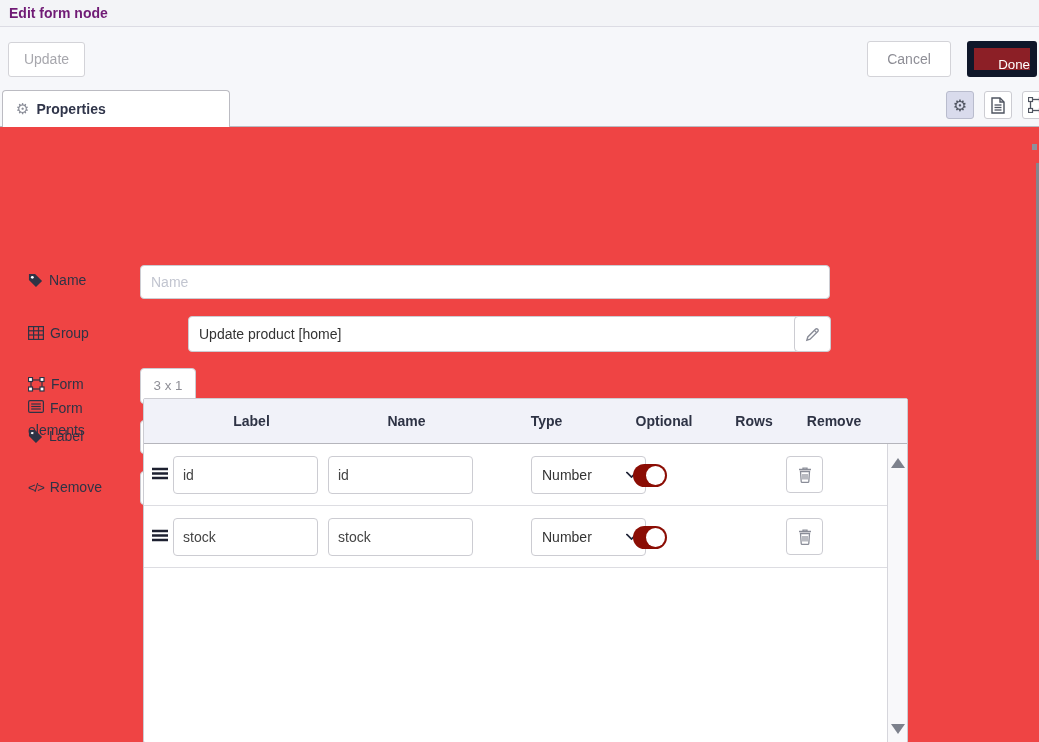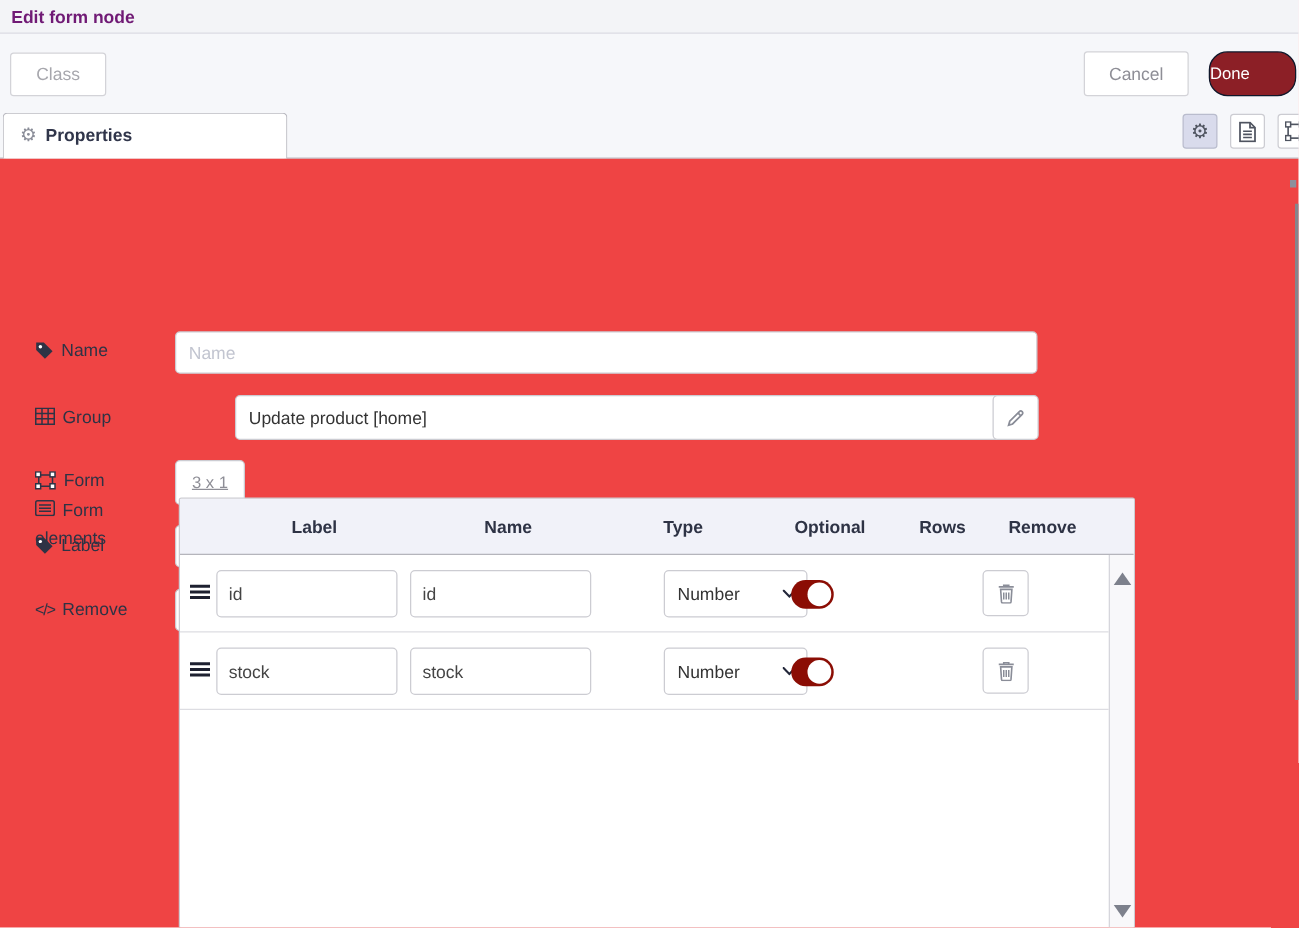--- a/index.html
+++ b/index.html
@@ -25,22 +25,22 @@
   }
   .toolbar { position:absolute; left:0; top:28px; width:1039px; height:62px; }
   .btn {
     display:inline-block; background:#fff; border:1px solid #d3d3d8; border-radius:3px;
     font-size:14px; text-align:center; cursor:pointer;
   }
   .btn-delete { position:absolute; left:8px; top:14px; width:77px; height:35px; color:#a7a7ad; line-height:33px; }
   .btn-cancel { position:absolute; left:867px; top:13px; width:84px; height:36px; color:#8e8e96; line-height:34px; }
   .btn-done {
     position:absolute; left:967px; top:13px; width:70px; height:36px;
-    background:#8c1f26; border:1px solid #0f172a; border-radius:15px;
-    color:#fff; line-height:34px; text-align:left; cursor:pointer;
+    background:#8c1f26; border:7px solid #0f172a; border-radius:3px;
+    color:#fff; line-height:34px; text-align:right; cursor:pointer;
   }
   
   .tabbar { position:absolute; left:0; top:90px; width:1039px; height:37px; border-bottom:1px solid #bbbbc2; }
   .tab-active {
     position:absolute; left:2px; top:0; width:228px; height:37px;
     background:#fff; border:1px solid #bbbbc2; border-bottom:none;
     border-radius:4px 4px 0 0;
     line-height:35px; padding-left:13px; cursor:pointer;
   }
   .tab-active .tab-label { font-weight:bold; color:#30354a; margin-left:7px; }
@@ -72,21 +72,21 @@
     font-family:"Liberation Sans", sans-serif; cursor:pointer;
   }
   .selwrap .chev { position:absolute; right:9px; top:50%; transform:translateY(-50%); pointer-events:none; color:#23273a; }
   .sq-btn {
     position:absolute; background:#fff; border:1px solid #ccccd2; border-radius:4px;
     display:flex; align-items:center; justify-content:center; color:#8a8d98; cursor:pointer;
   }
   .size-btn {
     position:absolute; left:140px; top:241px; width:56px; height:36px;
     background:#fff; border:1px solid #ccccd2; border-radius:4px;
-    color:#8e8e96; line-height:34px; text-align:center; cursor:pointer;text-decoration:underline;
+    color:#8e8e96; line-height:34px; text-align:center; cursor:pointer;
   }
   .fx-btn {
     position:absolute; left:839px; top:348px; width:27px; height:27px;
     border:1px solid #ccccd2; border-radius:50%; background:#fff;
     color:#5a5e6b; font-style:italic; font-family:"Liberation Serif", serif;
     font-size:13px; line-height:25px; text-align:center; cursor:pointer;
   }
   
   .el-table {
     position:absolute; left:143px; top:271px; width:765px; height:345px;
@@ -130,21 +130,21 @@
 </style>
 </head>
 <body>
 
 <div id="dialog">
 
   <div class="hdr-block">
     <div class="title-bar">Edit form node</div>
 
     <div class="toolbar">
-      <button class="btn btn-delete">Class</button>
+      <button class="btn btn-delete">Update</button>
       <button class="btn btn-cancel">Cancel</button>
       <button class="btn-done">Done</button>
     </div>
 
     <div class="tabbar">
       <div class="tab-active">
         <span class="tab-gear">⚙</span><span class="tab-label">Properties</span>
       </div>
 
       <div class="tab-iconbtn active" style="left:946px;">

